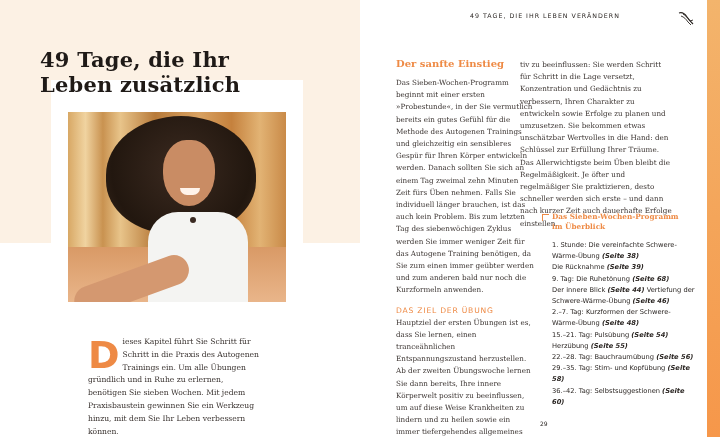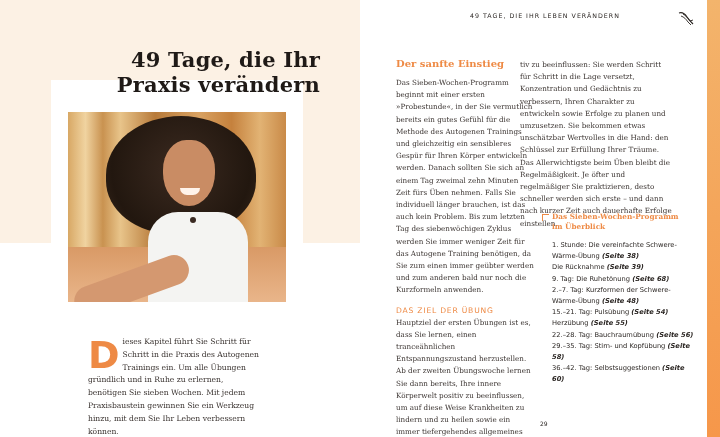--- a/index.html
+++ b/index.html
@@ -1,19 +1,19 @@
 <!DOCTYPE html>
 <html><head>
 <meta charset="utf-8">
 <style>
   html,body{margin:0;padding:0;}
   body{width:720px;height:437px;position:relative;overflow:hidden;background:#ffffff;font-family:"DejaVu Serif",serif;color:#2b2623;}
   .peach{position:absolute;left:0;top:0;width:360px;height:243px;background:#fcf1e4;}
   .white-panel{position:absolute;left:51px;top:80px;width:252px;height:357px;background:#ffffff;}
-  .title{position:absolute;left:40px;top:47px;width:280px;text-align:right;font-family:"DejaVu Serif",serif;font-weight:bold;font-size:21px;line-height:25px;color:#1f1a17;letter-spacing:0.2px;}
+  .title{position:absolute;left:40px;top:47px;width:280px;text-align:left;font-family:"DejaVu Serif",serif;font-weight:bold;font-size:21px;line-height:25px;color:#1f1a17;letter-spacing:0.2px;}
   .photo{position:absolute;left:68px;top:112px;width:218px;height:190px;overflow:hidden;
     background:linear-gradient(90deg,#d8a865 0%,#f0d3a0 8%,#c99250 16%,#e8c48a 24%,#b77a3a 40%,#d9a262 60%,#c5813d 75%,#e2b374 88%,#c98a48 100%);}
   .photo .floor{position:absolute;left:0;bottom:0;width:100%;height:55px;background:linear-gradient(180deg,#d99a66,#e9b58a);}
   .photo .hair{position:absolute;left:38px;top:4px;width:150px;height:118px;border-radius:50% 50% 45% 45%;background:radial-gradient(circle at 50% 45%,#3b2a20 0%,#22170f 70%,#3a2a1e 100%);}
   .photo .face{position:absolute;left:95px;top:28px;width:52px;height:66px;border-radius:45% 45% 50% 50%;background:#c98c64;}
   .photo .smile{position:absolute;left:112px;top:76px;width:20px;height:7px;border-radius:0 0 10px 10px;background:#fff3ea;}
   .photo .shirt{position:absolute;left:80px;top:100px;width:100px;height:100px;border-radius:30px 30px 0 0;background:#f4f4f2;}
   .photo .arm{position:absolute;left:0px;top:138px;width:120px;height:30px;border-radius:15px;background:#d49870;transform:rotate(-20deg);transform-origin:right center;}
   .photo .pendant{position:absolute;left:122px;top:105px;width:6px;height:6px;border-radius:50%;background:#3a2a22;}
 
@@ -39,21 +39,21 @@
   .pagenum{position:absolute;left:540px;top:420px;font-family:"DejaVu Sans",sans-serif;font-size:6px;color:#2b2623;}
 </style>
 </head>
 <body>
 
 <div class="peach"></div>
 <div class="white-panel"></div>
 
 <div class="title">
   <div>49 Tage, die Ihr</div>
-  <div>Praxis verändern</div>
+  <div>Leben zusätzlich</div>
 </div>
 
 <div class="photo" title="Smiling woman with curly hair in white shirt stretching her arm">
   <div class="floor"></div>
   <div class="hair"></div>
   <div class="face"></div>
   <div class="smile"></div>
   <div class="shirt"></div>
   <div class="pendant"></div>
   <div class="arm"></div>
@@ -85,20 +85,21 @@
 <div class="box">
   <div class="box-corner"></div>
   <div class="box-title">
     <div>Das Sieben-Wochen-Programm</div>
     <div>im Überblick</div>
   </div>
   <div class="box-list">
     <div><span>1. Stunde: Die vereinfachte Schwere-Wärme-Übung </span><span class="it">(Seite 38)</span></div>
     <div><span>Die Rücknahme </span><span class="it">(Seite 39)</span></div>
     <div><span>9. Tag: Die Ruhetönung </span><span class="it">(Seite 68)</span></div>
+    <div><span>Der innere Blick </span><span class="it">(Seite 44)</span><span> Vertiefung der Schwere-Wärme-Übung </span><span class="it">(Seite 46)</span></div>
     <div><span>2.–7. Tag: Kurzformen der Schwere-Wärme-Übung </span><span class="it">(Seite 48)</span></div>
     <div><span>15.–21. Tag: Pulsübung </span><span class="it">(Seite 54)</span><span> Herzübung </span><span class="it">(Seite 55)</span></div>
     <div><span>22.–28. Tag: Bauchraumübung </span><span class="it">(Seite 56)</span></div>
     <div><span>29.–35. Tag: Stirn- und Kopfübung </span><span class="it">(Seite 58)</span></div>
     <div><span>36.–42. Tag: Selbstsuggestionen </span><span class="it">(Seite 60)</span></div>
   </div>
 </div>
 
 <div class="pagenum">29</div>
 

